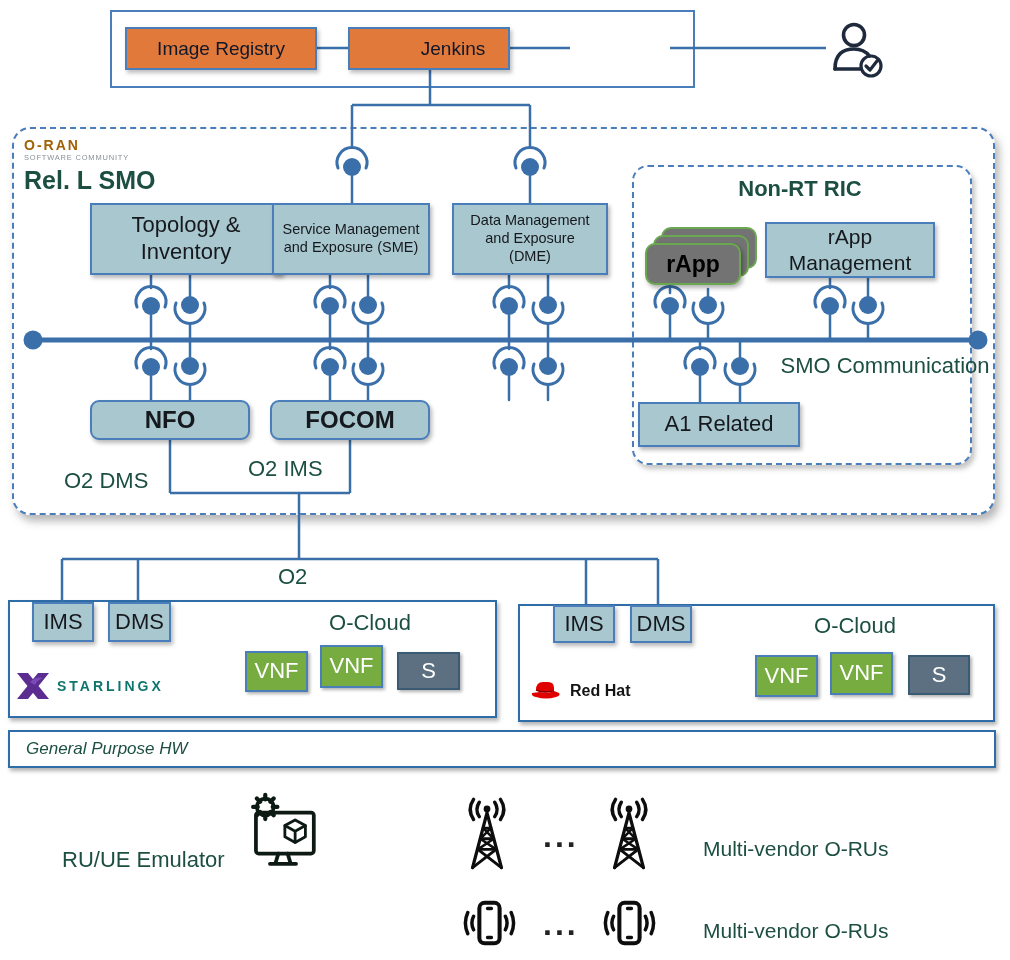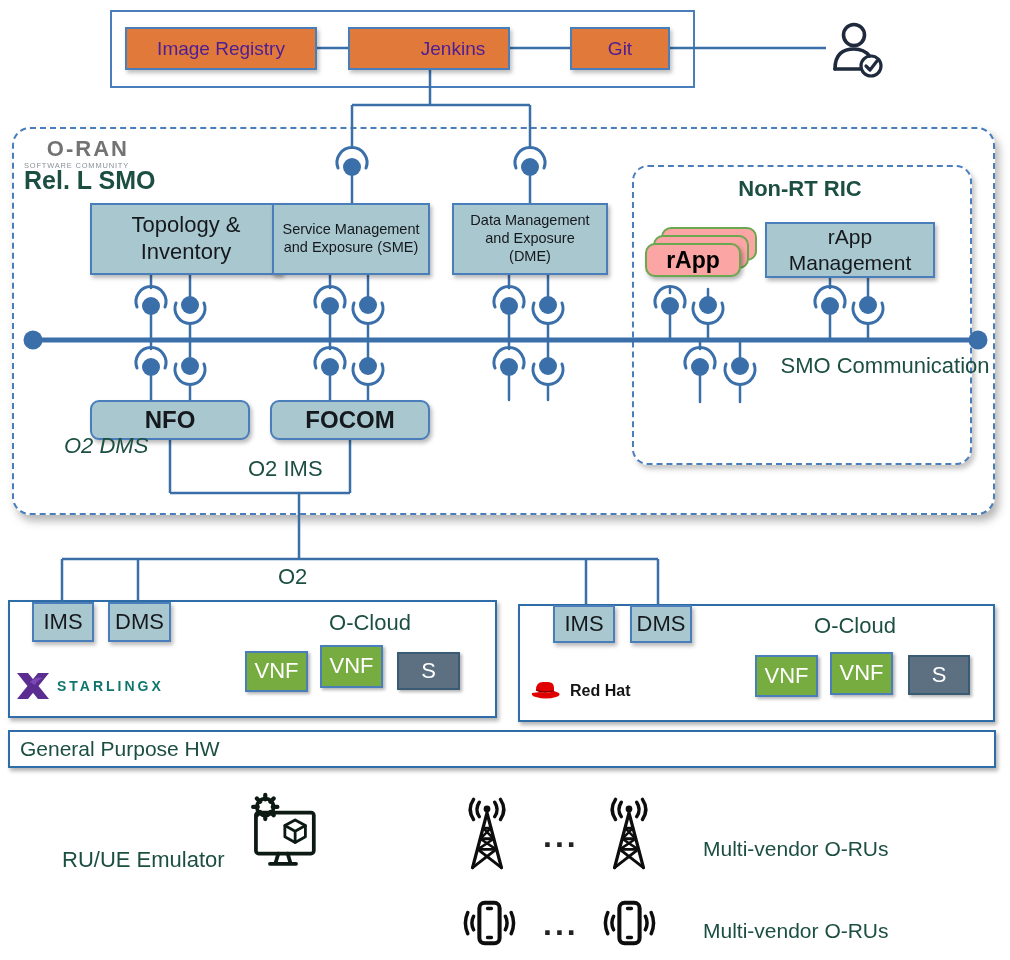--- a/index.html
+++ b/index.html
@@ -1,28 +1,28 @@
 <!DOCTYPE html>
 <html><head>
 <meta charset="utf-8">
 <style>
   html,body{margin:0;padding:0;background:#fff;}
   .canvas{position:relative;width:1010px;height:960px;background:#fff;
           font-family:"Liberation Sans",sans-serif;overflow:hidden;}
   .abs{position:absolute;}
   .box{position:absolute;box-sizing:border-box;display:flex;align-items:center;
        justify-content:center;text-align:center;line-height:1.22;}
-  .orange{background:#E0793A;border:2px solid #4A7EBB;color:#4c1d95;font-size:19px;
+  .orange{background:#E0793A;border:2px solid #4A7EBB;color:#0f172a;font-size:19px;
           box-shadow:2px 3px 4px rgba(0,0,0,.25);}
   .teal{background:#A9C7CF;border:2px solid #4A7EBB;color:#15191d;
         box-shadow:2px 3px 4px rgba(0,0,0,.28);}
   .white-box{background:#fff;border:2px solid #4A7EBB;box-sizing:border-box;position:absolute;}
   .dashed{border:2.5px dashed #4A7EBB;background:#fff;box-sizing:border-box;position:absolute;}
   .greenlbl{position:absolute;color:#1C4F42;font-size:22px;}
-  .rapp-card{position:absolute;width:96px;height:34px;background:#fca5a5;
+  .rapp-card{position:absolute;width:96px;height:42px;background:#737373;
              border:2.5px solid #6AA84F;border-radius:10px;box-sizing:border-box;}
   .vnf{background:#77AC41;border:2px solid #4A7EBB;color:#fff;font-size:22px;
        box-shadow:2px 2px 3px rgba(0,0,0,.3);}
   .sbox{background:#5D7081;border:2px solid #3A5B74;color:#fff;font-size:22px;
         box-shadow:2px 2px 3px rgba(0,0,0,.3);}
   .ocloud{background:#fff;border:2.5px solid #2F6DA8;position:absolute;box-sizing:border-box;
           box-shadow:2px 3px 4px rgba(0,0,0,.3);}
   svg{display:block;}
   .lineLayer{position:absolute;left:0;top:0;z-index:5;pointer-events:none;} .z6{z-index:6;}
 </style>
@@ -36,21 +36,21 @@
   <div class="dashed" style="left:12px;top:127px;width:983px;height:388px;border-radius:18px;
               box-shadow:4px 6px 8px rgba(90,90,90,.45);"></div>
 
   <div class="dashed" style="left:632px;top:165px;width:340px;height:300px;border-radius:16px;
               box-shadow:3px 4px 5px rgba(90,90,90,.35);"></div>
 
   <div class="ocloud" style="left:8px;top:600px;width:489px;height:118px;"></div>
   <div class="ocloud" style="left:518px;top:604px;width:477px;height:118px;"></div>
 
   <div class="ocloud" style="left:8px;top:730px;width:988px;height:38px;display:flex;align-items:center;">
-    <span class="greenlbl" style="position:static;font-size:21px;padding-left:10px;">General Purpose HW</span>
+    <span class="greenlbl" style="position:static;font-size:17px;padding-left:16px;font-style:italic;">General Purpose HW</span>
   </div>
 
   <svg class="lineLayer" width="1010" height="960" viewBox="0 0 1010 960">
     <g stroke="#3A6FA9" stroke-width="2.5" fill="none">
 
       <path d="M317 48 H348 M510 48 H570 M670 48 H826"></path>
 
       <path d="M430 70 V105 M352 105 H530 M352 105 V148 M530 105 V148"></path>
 
       <path d="M170 440 V493 M350 440 V493 M170 493 H350 M299 493 V559"></path>
@@ -159,36 +159,33 @@
         <path d="M740 385 V402" stroke-width="2.5"></path>
     </g>
   </svg>
 
   <div class="box orange z6" style="left:125px;top:27px;width:192px;height:43px;">
     <span>Image Registry</span>
   </div>
   <div class="box orange z6" style="left:348px;top:27px;width:162px;height:43px;padding-left:48px;">
     <span>Jenkins</span>
   </div>
-  <div class="box orange z6" style="left:570px;top:27px;width:100px;height:43px;">
-    <span>Git</span>
-  </div>
 
   <svg class="abs z6" style="left:826px;top:20px;" width="62" height="62" viewBox="0 0 62 62">
     <g stroke="#1F2A3D" stroke-width="3.6" fill="none" stroke-linecap="round" stroke-linejoin="round">
       <circle cx="28" cy="15" r="10.5"></circle>
       <path d="M9 49 C9 34 17 29 28 29 C35 29 40 31.5 43.5 36"></path>
       <path d="M9 49 H35"></path>
       <circle cx="45" cy="46" r="10" stroke-width="3.2"></circle>
       <path d="M40 46 L44 50 L51 41" stroke-width="3.2"></path>
     </g>
   </svg>
 
   <div class="abs z6" style="left:24px;top:138px;">
-    <div style="color:#737373;font-weight:bold;font-size:22px;letter-spacing:2px;line-height:1;text-align:right;">O-RAN</div>
+    <div style="color:#a16207;font-weight:bold;font-size:14px;letter-spacing:2px;line-height:1;">O-RAN</div>
     <div style="color:#8a9096;font-size:7.5px;letter-spacing:.8px;margin-top:1px;">SOFTWARE COMMUNITY</div>
   </div>
   <div class="abs z6" style="left:24px;top:166px;color:#1C4F42;font-weight:bold;font-size:25px;">Rel. L SMO</div>
 
   <div class="box teal z6" style="left:90px;top:203px;width:192px;height:72px;font-size:22px;">
     <span style="width:140px;">Topology &amp; Inventory</span>
   </div>
   <div class="box teal z6" style="left:452px;top:203px;width:156px;height:72px;font-size:14.5px;">
     <span style="width:130px;">Data Management and Exposure (DME)</span>
   </div>
@@ -201,31 +198,34 @@
   <div class="rapp-card z6" style="left:661px;top:227px;"></div>
   <div class="rapp-card z6" style="left:653px;top:235px;"></div>
   <div class="rapp-card z6 box" style="left:645px;top:243px;box-shadow:2px 3px 4px rgba(0,0,0,.3);">
     <span style="font-weight:bold;font-size:23px;color:#000;">rApp</span>
   </div>
 
   <div class="box teal z6" style="left:765px;top:222px;width:170px;height:56px;font-size:21px;">
     <span style="width:140px;">rApp Management</span>
   </div>
 
+  <div class="box teal z6" style="left:638px;top:402px;width:162px;height:45px;font-size:22px;">
+    <span>A1 Related</span>
+  </div>
 
   <div class="abs z6 greenlbl" style="left:775px;top:350px;width:220px;text-align:center;line-height:1.45;">SMO Communication</div>
 
   <div class="box teal z6" style="left:90px;top:400px;width:160px;height:40px;border-radius:9px;font-size:24px;font-weight:bold;">
     <span>NFO</span>
   </div>
   <div class="box teal z6" style="left:270px;top:400px;width:160px;height:40px;border-radius:9px;font-size:24px;font-weight:bold;">
     <span>FOCOM</span>
   </div>
 
-  <div class="abs z6 greenlbl" style="left:64px;top:433px;font-style:italic;">O2 DMS</div>
+  <div class="abs z6 greenlbl" style="left:64px;top:468px;">O2 DMS</div>
   <div class="abs z6 greenlbl" style="left:248px;top:456px;">O2 IMS</div>
 
   <div class="abs z6 greenlbl" style="left:278px;top:564px;">O2</div>
 
   <div class="box teal z6" style="left:32px;top:602px;width:62px;height:40px;font-size:22px;">
     <span>IMS</span>
   </div>
   <div class="box teal z6" style="left:108px;top:602px;width:63px;height:40px;font-size:22px;">
     <span>DMS</span>
   </div>

